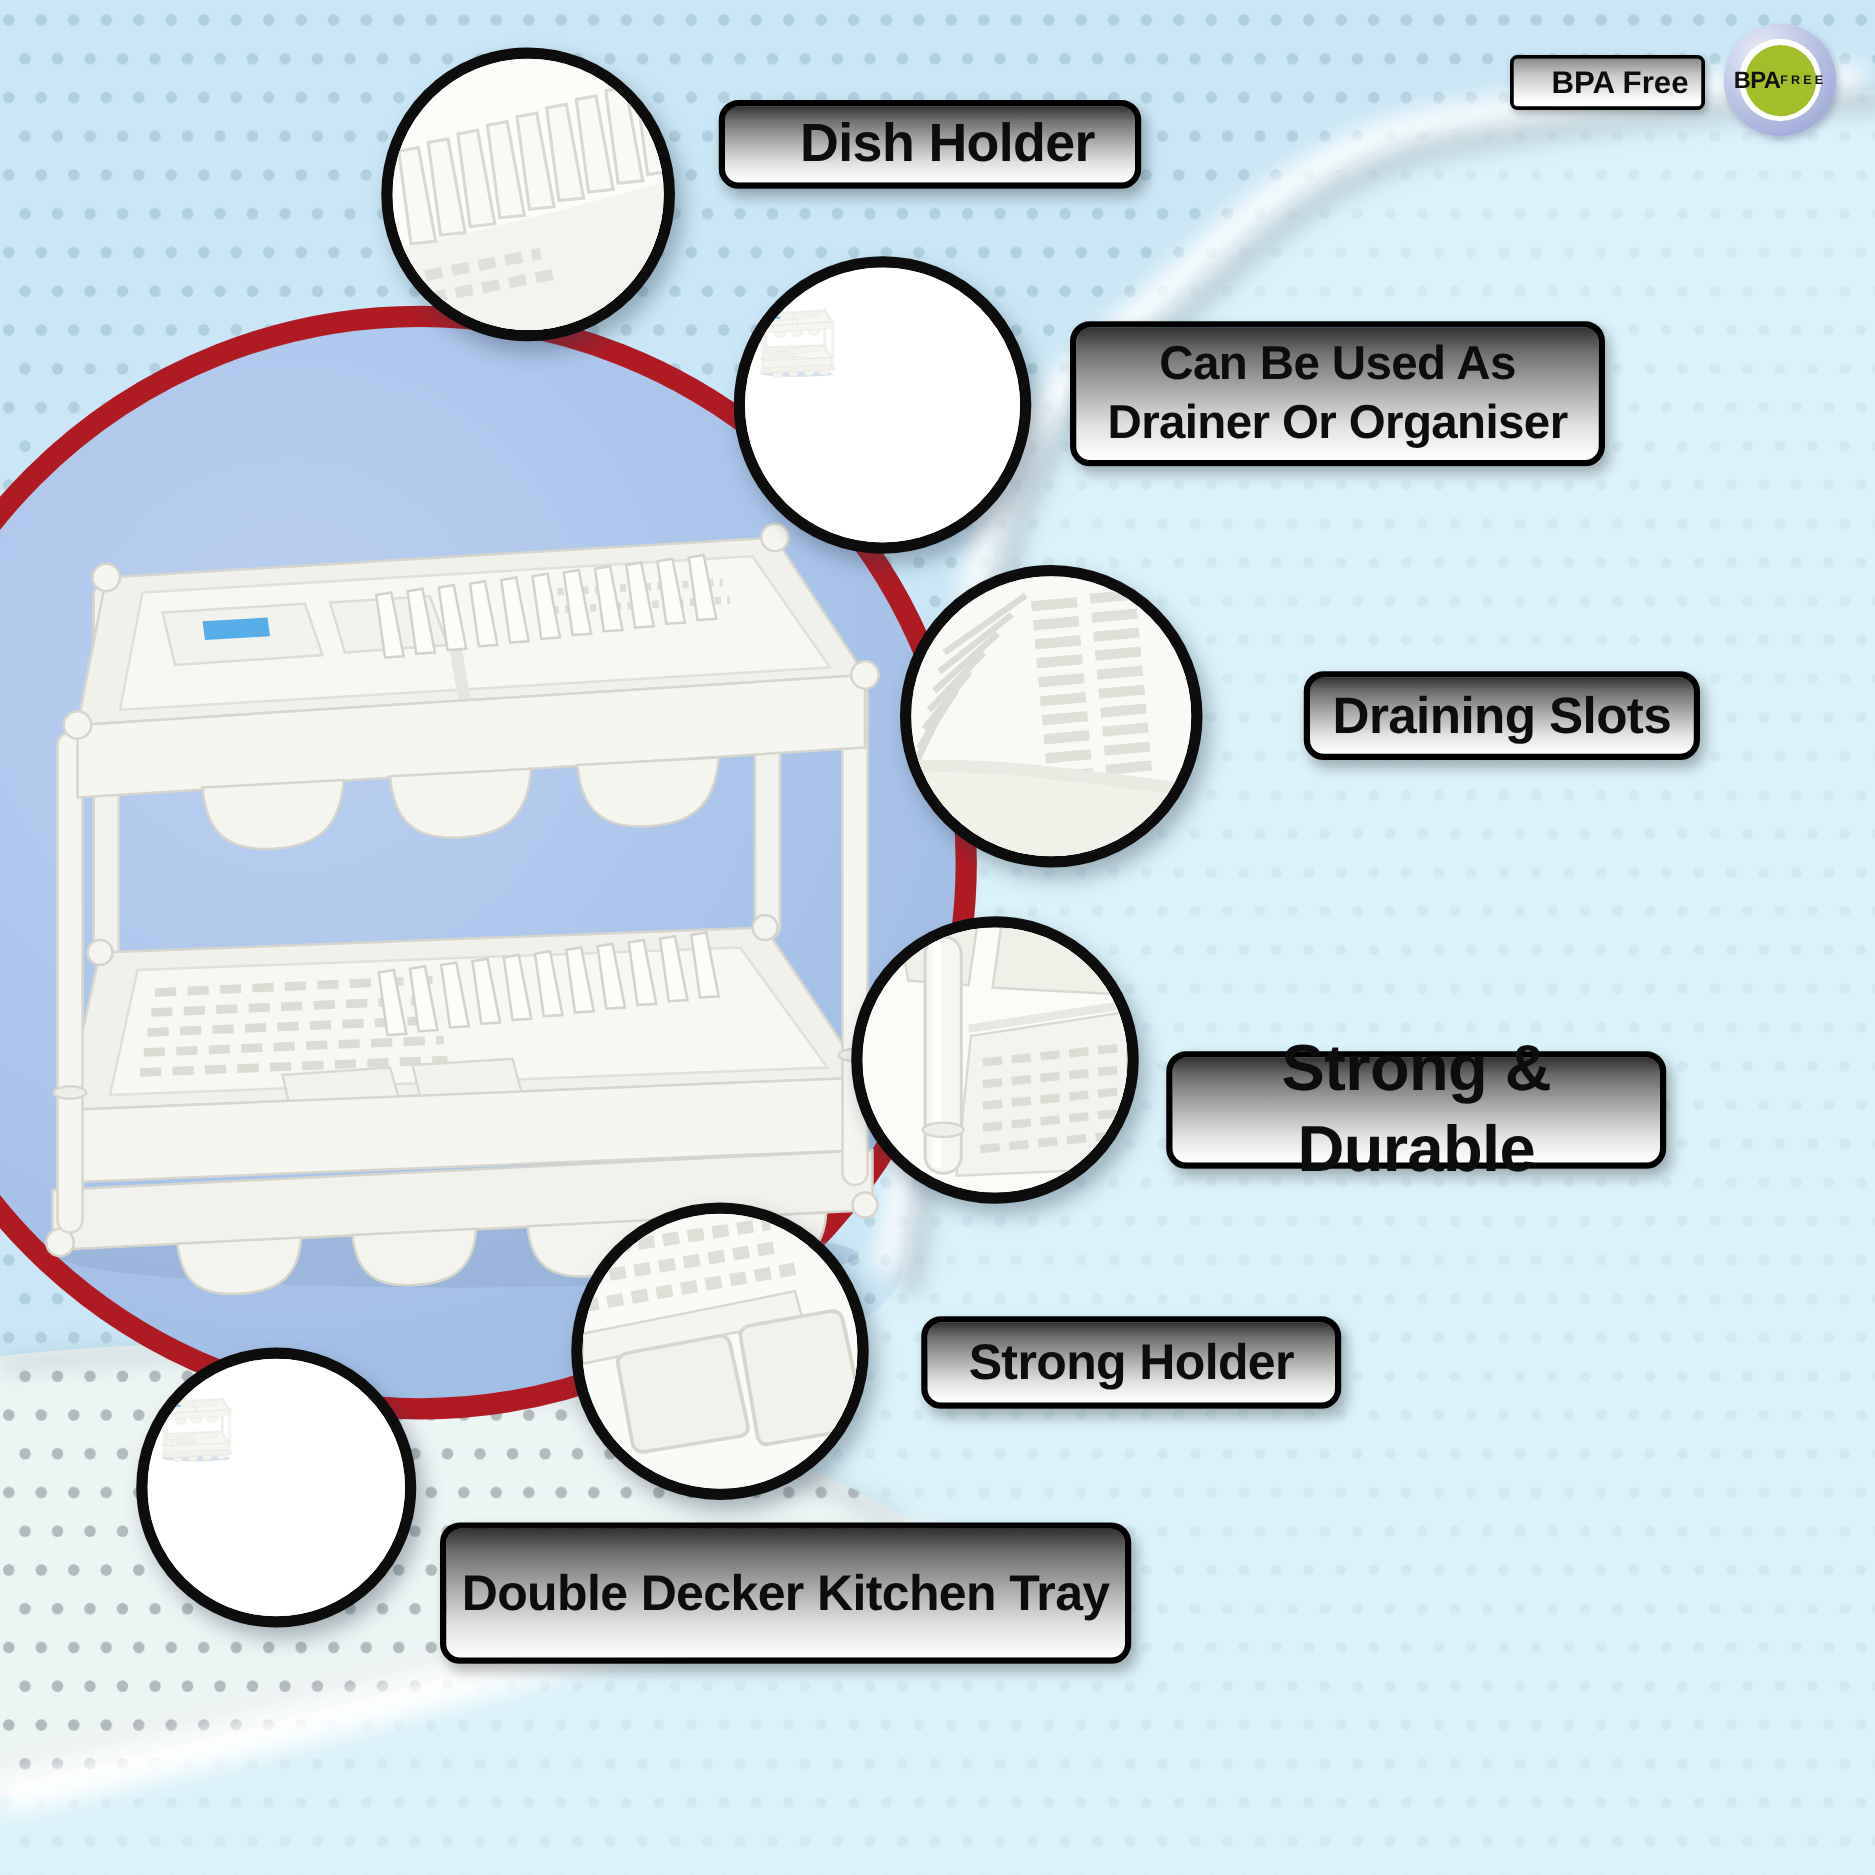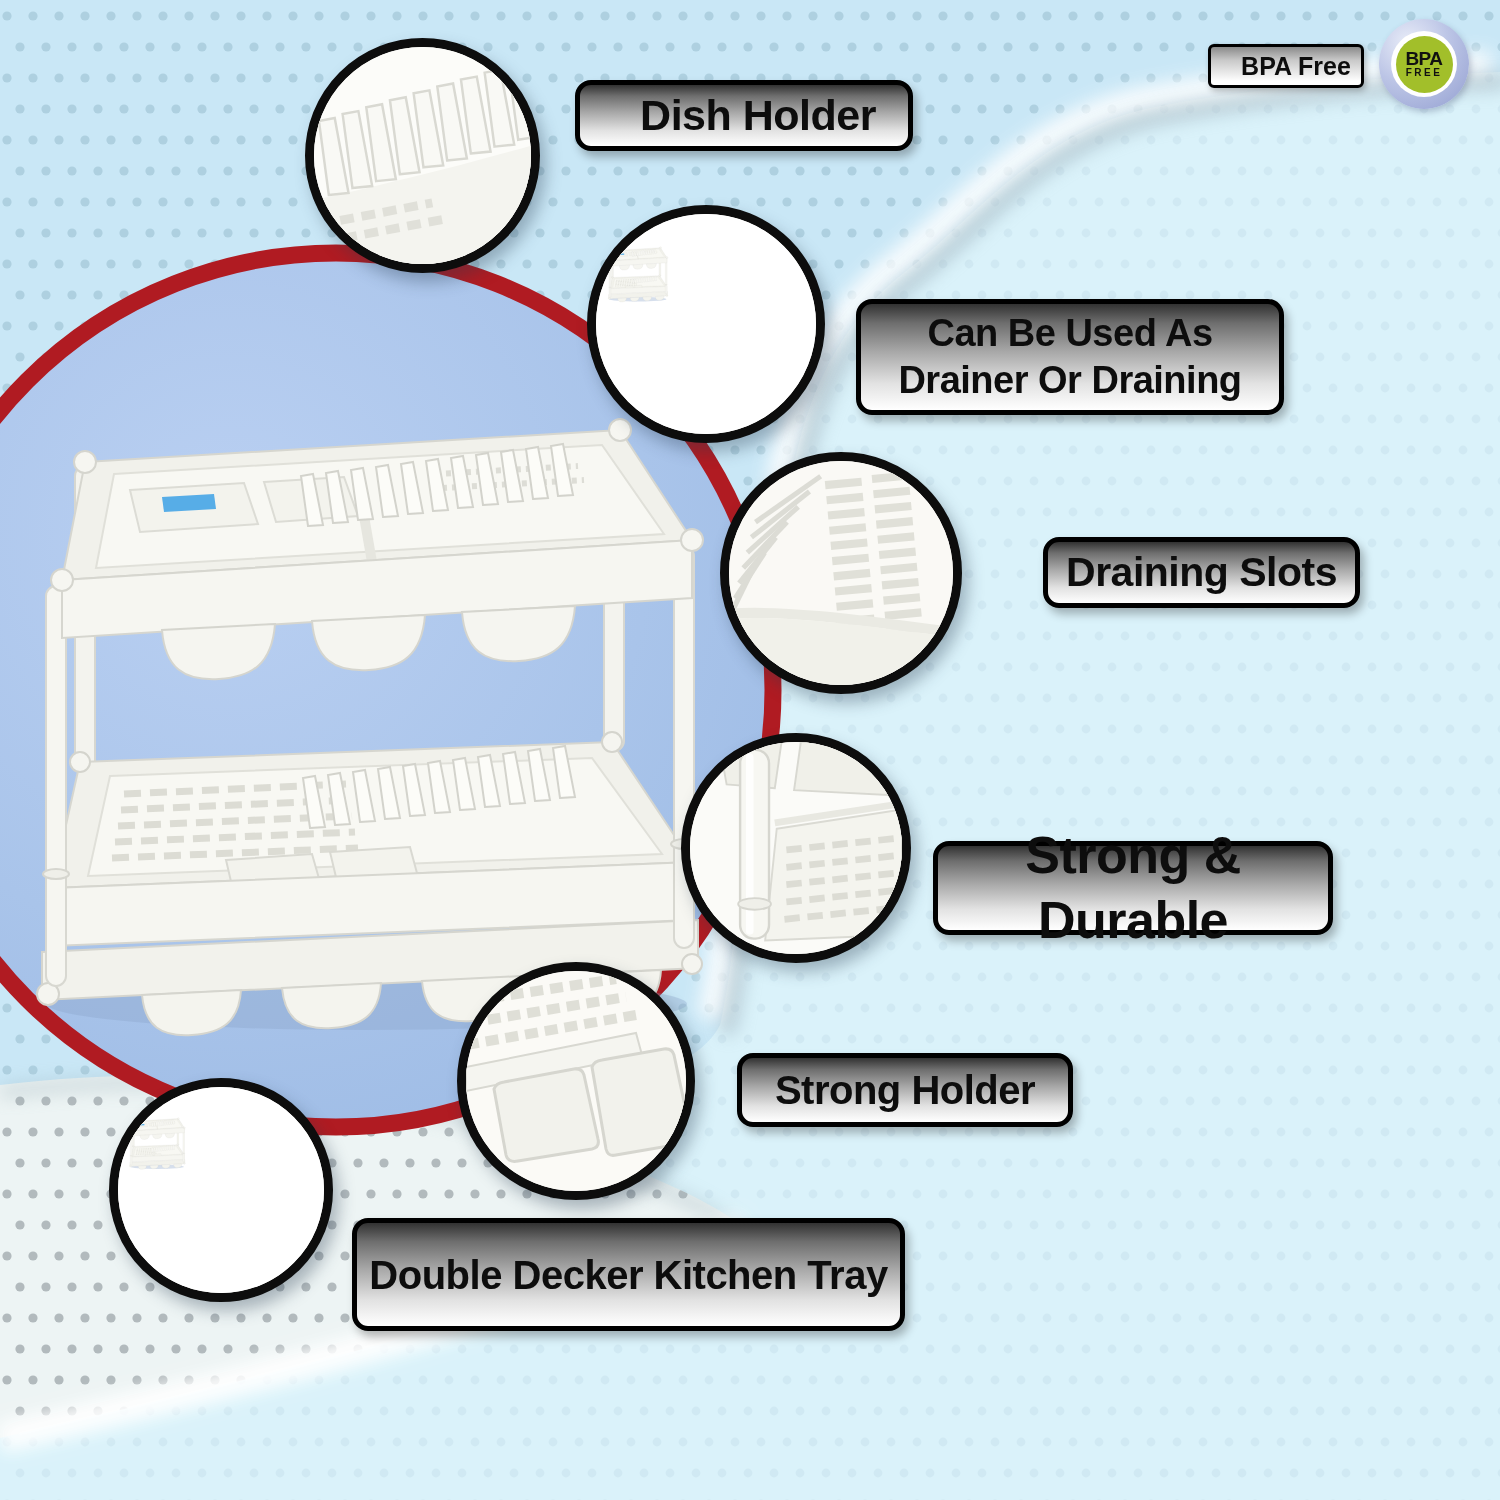--- a/index.html
+++ b/index.html
@@ -24,21 +24,21 @@
   .feature-label{
     position:absolute;box-sizing:border-box;
     background:linear-gradient(180deg,#323232 0%,#6e6e6e 18%,#a8a8a8 45%,#e2e2e2 75%,#ffffff 100%);
     border:5px solid #000;border-radius:16px;
     box-shadow:4px 6px 10px rgba(0,0,0,.28);
     color:#0d0d0d;font-weight:700;
     display:flex;flex-direction:column;align-items:center;justify-content:center;
     text-align:center;line-height:1.25;letter-spacing:-0.5px;
   }
   .lbl-dish{left:575px;top:80px;width:338px;height:71px;font-size:43px;padding-left:28px;}
-  .lbl-usage{left:856px;top:257px;width:428px;height:116px;font-size:38px;margin-top:42px;}
+  .lbl-usage{left:856px;top:257px;width:428px;height:116px;font-size:38px;}
   .lbl-drain{left:1018px;top:537px;width:317px;height:71px;font-size:41px;margin-left:25px;}
   .lbl-strong{left:933px;top:841px;width:400px;height:94px;font-size:52px;}
   .lbl-cutlery{left:737px;top:1053px;width:336px;height:74px;font-size:40px;}
   .lbl-product{left:352px;top:1218px;width:553px;height:113px;font-size:40px;}
 
   .bpa-box{
     position:absolute;left:1208px;top:44px;width:156px;height:44px;box-sizing:border-box;
     background:linear-gradient(180deg,#8a8a8a 0%,#c9c9c9 35%,#ffffff 90%);
     border:3px solid #000;border-radius:6px;
     display:flex;align-items:center;justify-content:center;
@@ -51,21 +51,21 @@
     background:radial-gradient(circle at 32% 26%, #e8ecf8 0%, #bcc5e6 45%, #929ed0 100%);
     display:flex;align-items:center;justify-content:center;
     box-shadow:2px 3px 6px rgba(60,70,110,.3);
   }
   .bpa-badge-white{
     width:66px;height:66px;border-radius:50%;background:#fff;
     display:flex;align-items:center;justify-content:center;
   }
   .bpa-badge-green{
     width:57px;height:57px;border-radius:50%;background:#a2bf2a;
-    display:flex;flex-direction:column;align-items:center;justify-content:center;
+    display:flex;align-items:center;justify-content:center;
     color:#111;
   }
   .bpa-badge-green .l1{font-size:19px;font-weight:800;line-height:17px;letter-spacing:-0.5px;}
   .bpa-badge-green .l2{font-size:10px;font-weight:800;letter-spacing:2.5px;line-height:11px;}
 </style>
 </head>
 <body>
 
 <svg class="defs-svg" aria-hidden="true">
   <defs>
@@ -287,21 +287,21 @@
     <use href="#rack" transform="translate(10,28) scale(0.285)"></use>
   </svg>
 </div>
 
 <div class="feature-label lbl-dish">
   <span>Dish Holder</span>
 </div>
 
 <div class="feature-label lbl-usage">
   <span>Can Be Used As</span>
-  <span>Drainer Or Draining</span>
+  <span>Drainer Or Organiser</span>
 </div>
 
 <div class="feature-label lbl-drain">
   <span>Draining Slots</span>
 </div>
 
 <div class="feature-label lbl-strong">
   <span>Strong &amp; Durable</span>
 </div>
 

